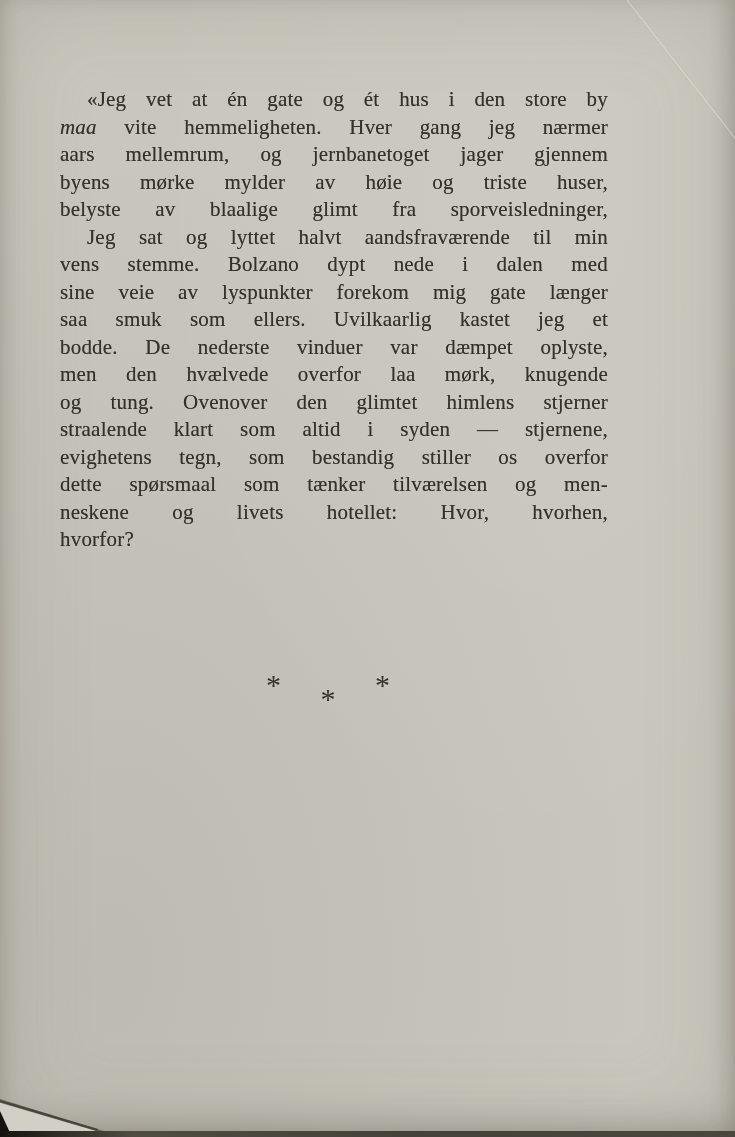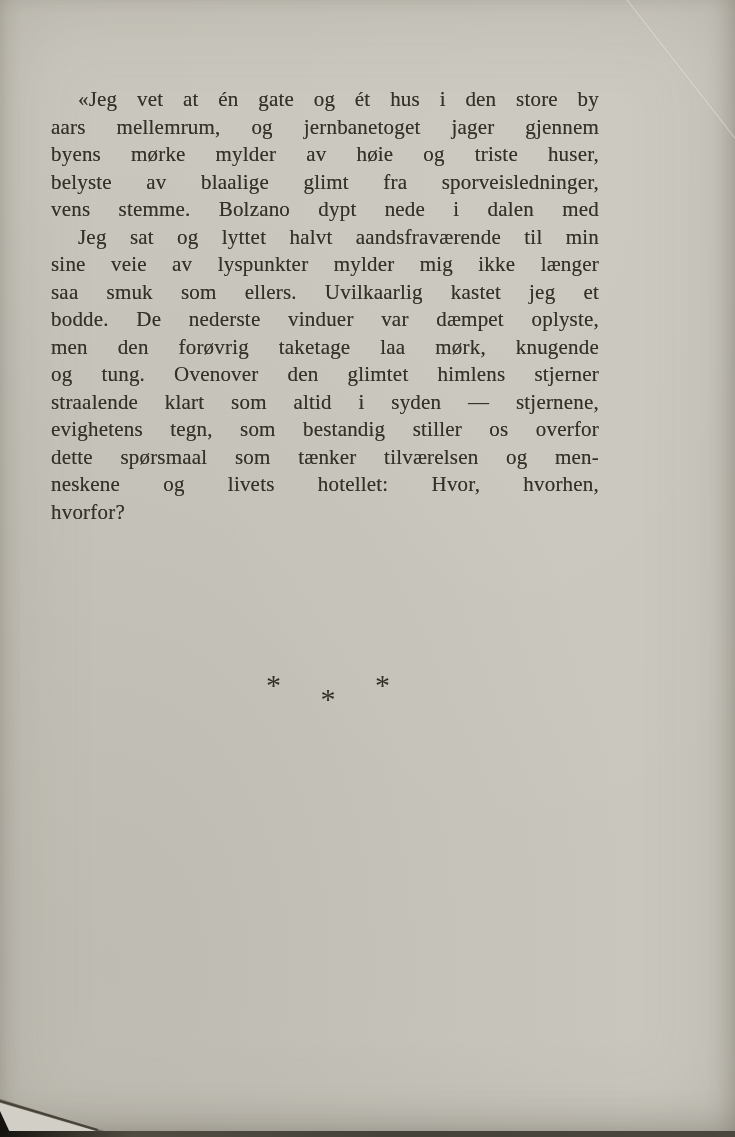--- a/index.html
+++ b/index.html
@@ -18,21 +18,21 @@
       var(--paper, #c9c6bd);
     box-shadow:
       inset 0 0 90px rgba(110,105,92,0.22),
       inset -14px 0 22px -10px rgba(95,90,78,0.30),
       inset 0 -26px 34px -16px rgba(85,80,68,0.32),
       inset 10px 0 18px -10px rgba(110,104,92,0.25);
     font-family: "Liberation Serif", "DejaVu Serif", serif;
   }
   .text-block {
     position: absolute;
-    left: 51px;
+    left: 60px;
     top: 86px;
     width: 548px;
     color: var(--ink, #34312a);
     font-size: 21px;
     line-height: 27.5px;
     letter-spacing: 0.2px;
     text-shadow: 0 0 0.6px rgba(52,49,41,0.55);
   }
   .paragraph { margin: 0; }
   .line {
@@ -111,31 +111,32 @@
 </head>
 <body>
 
 <div class="page">
 
   <div class="crease"></div>
 
   <div class="text-block">
       <div class="paragraph">
         <div class="line indent"><span>«Jeg vet at én gate og ét hus i den store by</span></div>
+        <div class="line"><span class="italic">maa</span><span> vite hemmeligheten. Hver gang jeg nærmer</span></div>
         <div class="line"><span>aars mellemrum, og jernbanetoget jager gjennem</span></div>
         <div class="line"><span>byens mørke mylder av høie og triste huser,</span></div>
         <div class="line"><span>belyste av blaalige glimt fra sporveisledninger,</span></div>
       </div>
       <div class="paragraph">
+        <div class="line indent"><span>Jeg sat og lyttet halvt aandsfraværende til min</span></div>
         <div class="line"><span>vens stemme. Bolzano dypt nede i dalen med</span></div>
-        <div class="line indent"><span>Jeg sat og lyttet halvt aandsfraværende til min</span></div>
-        <div class="line"><span>sine veie av lyspunkter mylder mig ikke længer</span></div>
+        <div class="line"><span>sine veie av lyspunkter forekom mig gate længer</span></div>
         <div class="line"><span>saa smuk som ellers. Uvilkaarlig kastet jeg et</span></div>
         <div class="line"><span>bodde. De nederste vinduer var dæmpet oplyste,</span></div>
-        <div class="line"><span>men den forøvrig taketage laa mørk, knugende</span></div>
+        <div class="line"><span>men den hvælvede overfor laa mørk, knugende</span></div>
         <div class="line"><span>og tung. Ovenover den glimtet himlens stjerner</span></div>
         <div class="line"><span>straalende klart som altid i syden — stjernene,</span></div>
         <div class="line"><span>evighetens tegn, som bestandig stiller os overfor</span></div>
         <div class="line"><span>dette spørsmaal som tænker tilværelsen og men-</span></div>
         <div class="line"><span>neskene og livets hotellet: Hvor, hvorhen,</span></div>
         <div class="line last"><span>hvorfor?</span></div>
       </div>
     </div>
 
   <div class="asterism">

